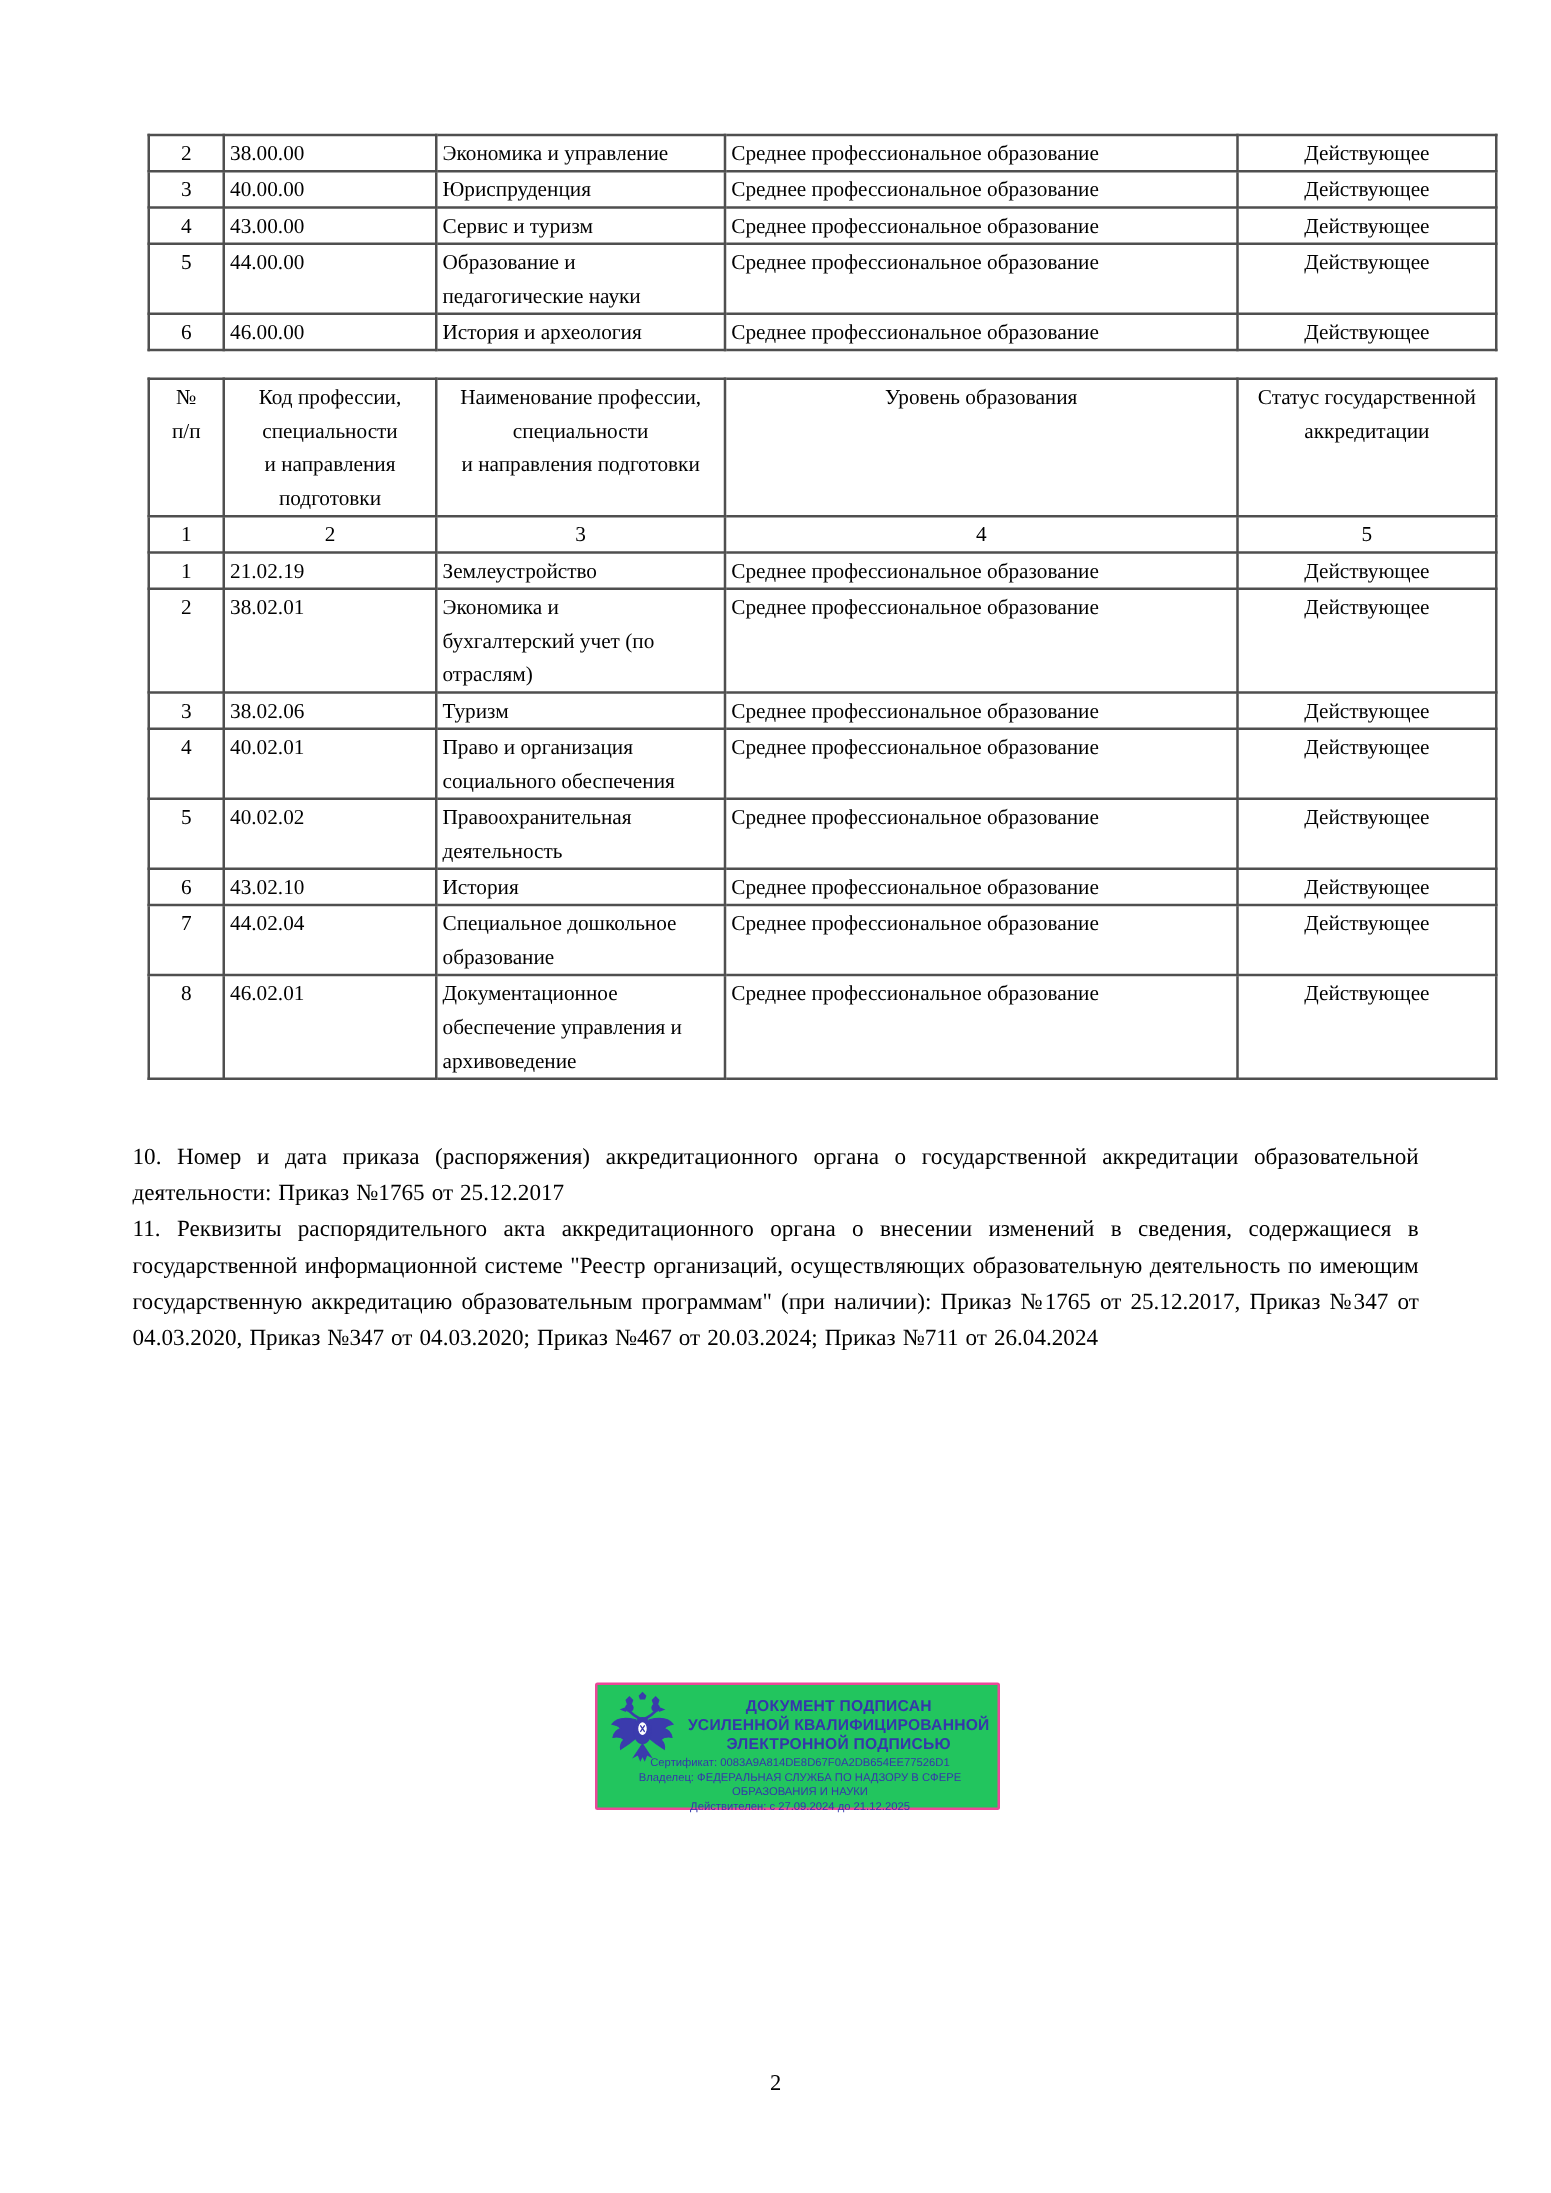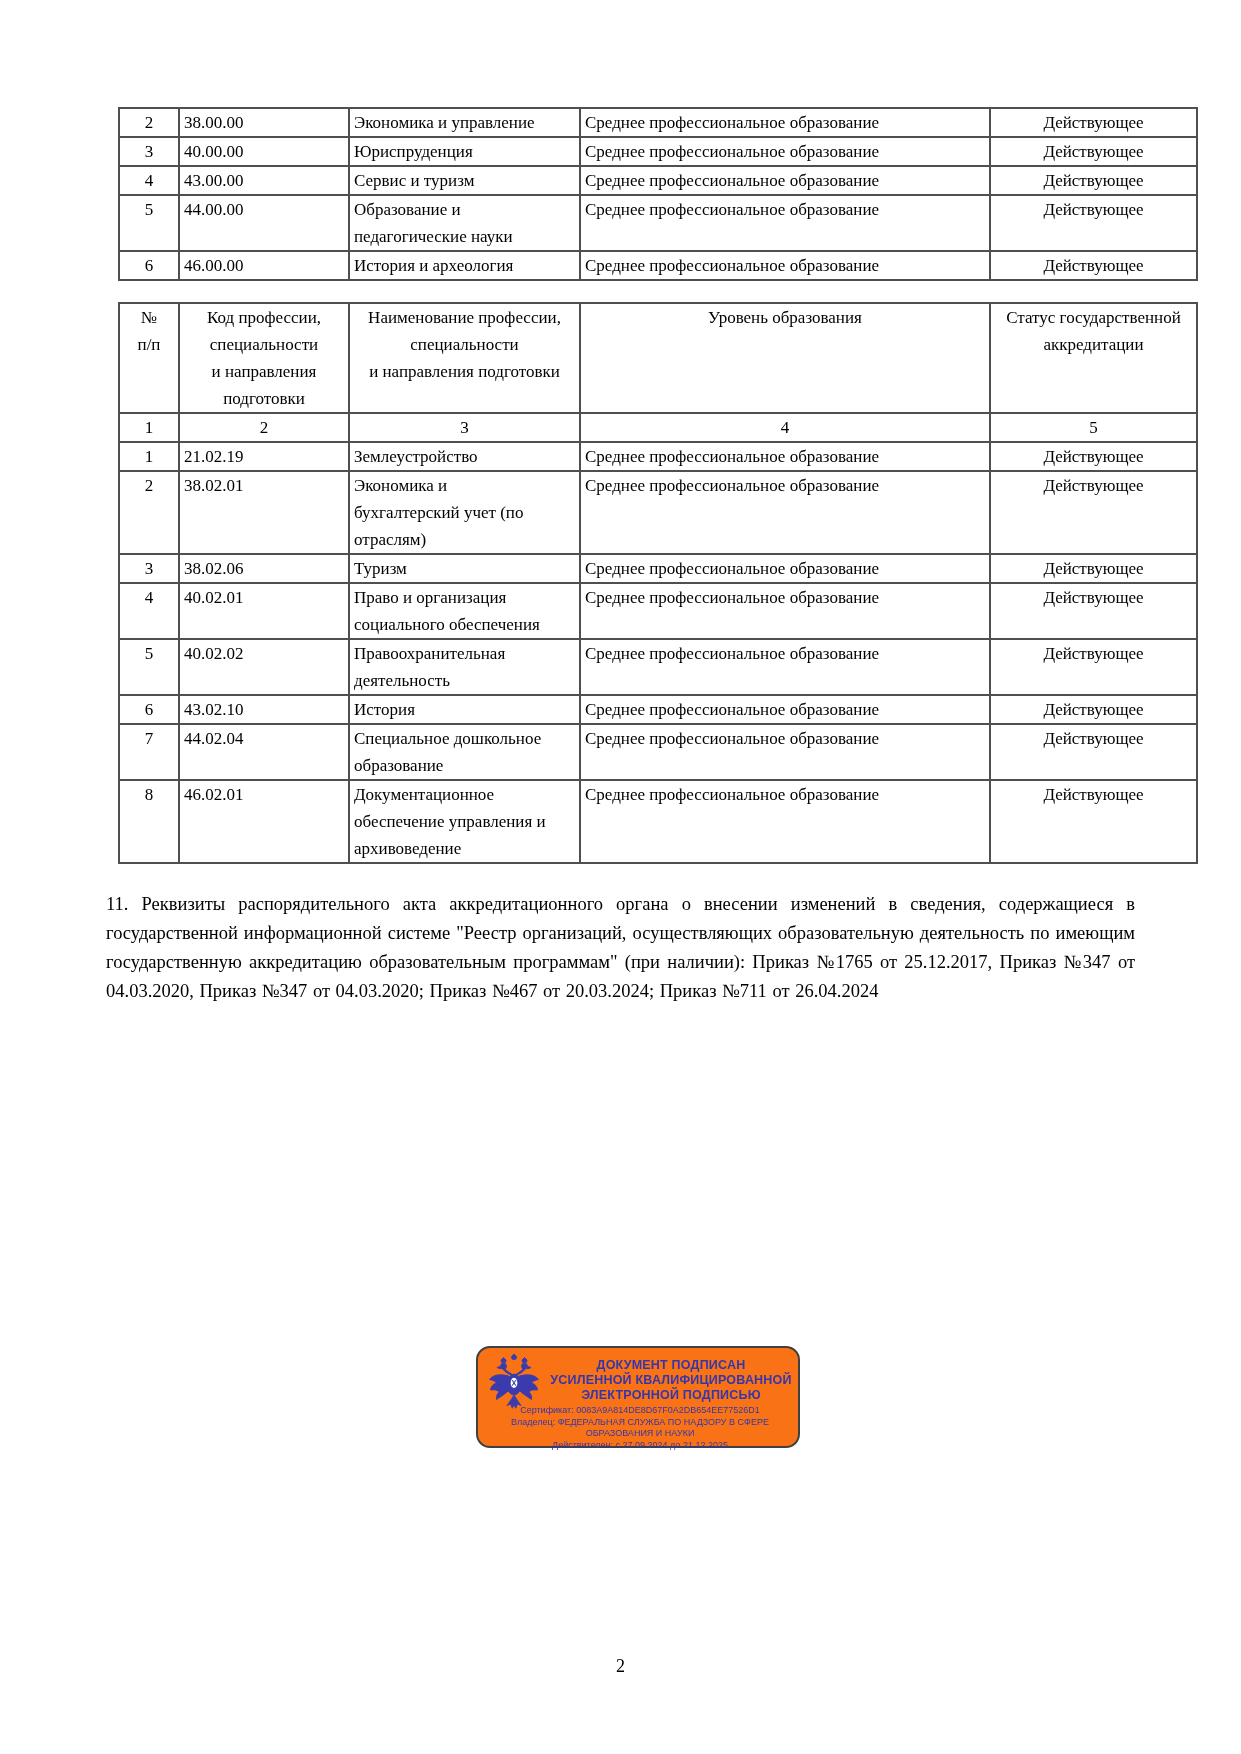--- a/index.html
+++ b/index.html
@@ -42,32 +42,32 @@
   }
   td.idx{text-align:center;line-height:27px;padding:0;}
   .intro-line{margin-top:16px;font-size:18.5px;line-height:26px;}
   .para{
     text-align:justify;
     font-size:18.5px;
     line-height:29px;
     word-spacing:1px;
   }
   #p10{margin-top:48px;}
-  #p11{margin-top:26px;}
+  #p11{}
   #p12{margin-top:24px;}
   .stamp{
     position:absolute;
     left:476px;top:1346px;
     width:324px;height:102px;
     box-sizing:border-box;
-    border:2px solid #404040;
-    border-radius:14px;
+    border:2px solid #ec4899;
+    border-radius:2px;
     color:#3636ab;
     font-family:"Liberation Sans", sans-serif;
-    background:#f97316;
+    background:#22c55e;
   }
   .stamp-top{display:flex;align-items:flex-start;}
   .stamp-eagle{flex:0 0 56px;margin:5px 2px 0 8px;}
   .stamp-title{
     flex:1;
     text-align:center;
     font-weight:bold;
     font-size:12.5px;
     line-height:15px;
     padding-top:10px;
@@ -212,20 +212,21 @@
         <td class="c-code">46.02.01</td>
         <td class="c-name">Документационное
 обеспечение управления и
 архивоведение</td>
         <td class="c-level">Среднее профессиональное образование</td>
         <td class="c-status">Действующее</td>
       </tr>
     </tbody>
   </table>
 
+  <div class="para" id="p10">10. Номер и дата приказа (распоряжения) аккредитационного органа о государственной аккредитации образовательной деятельности: Приказ №1765 от 25.12.2017</div>
   <div class="para" id="p11">11. Реквизиты распорядительного акта аккредитационного органа о внесении изменений в сведения, содержащиеся в государственной информационной системе "Реестр организаций, осуществляющих образовательную деятельность по имеющим государственную аккредитацию образовательным программам" (при наличии): Приказ №1765 от 25.12.2017, Приказ №347 от 04.03.2020, Приказ №347 от 04.03.2020; Приказ №467 от 20.03.2024; Приказ №711 от 26.04.2024</div>
 
   <div class="stamp">
     <div class="stamp-top">
       <svg class="stamp-eagle" width="56" height="58" viewBox="0 0 64 66" fill="none" xmlns="http://www.w3.org/2000/svg">
         <g stroke="#3b3bad" fill="#3b3bad">
 
           <path d="M29 4 L32 1 L35 4 L34 7 L30 7 Z" stroke-width="1"></path>
           <path d="M17 8 l3 -3 3 3 -1 3 -4 0 Z" stroke-width="1"></path>
           <path d="M41 8 l3 -3 3 3 -1 3 -4 0 Z" stroke-width="1"></path>

